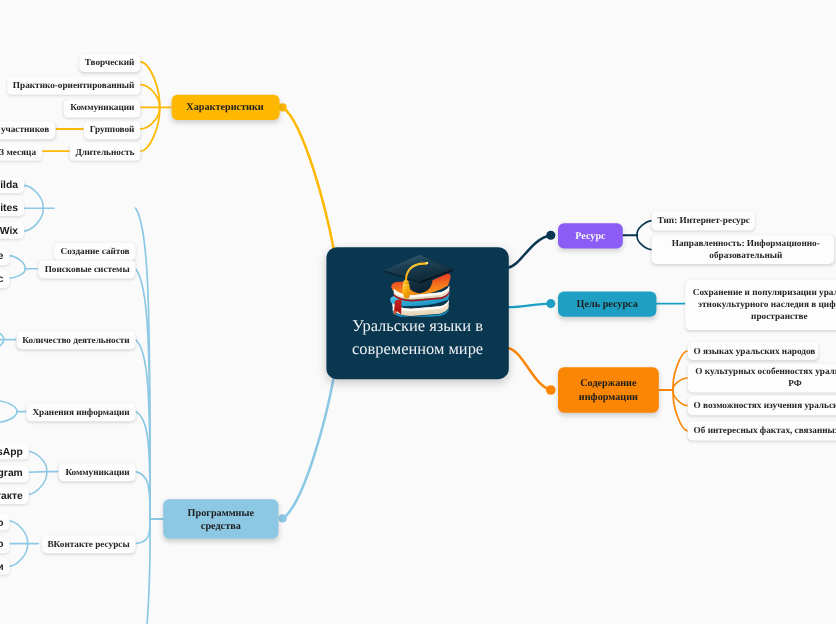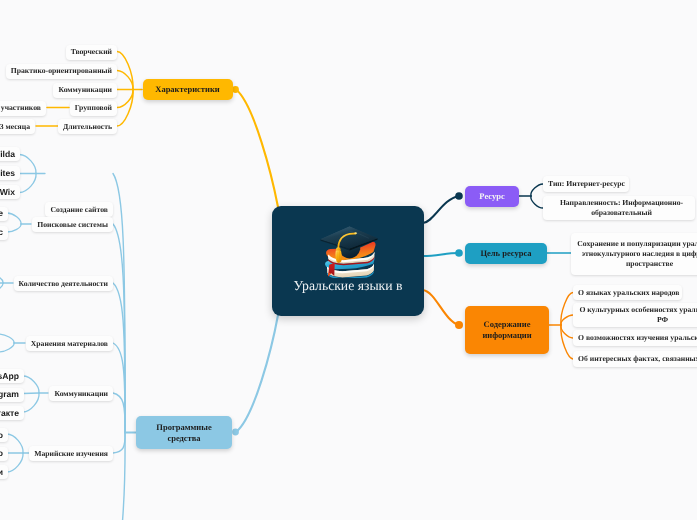--- a/index.html
+++ b/index.html
@@ -13,21 +13,21 @@
   .leaf{background:#fdfdfd;border-radius:4px;color:#262626;font-size:7.7px;
         font-weight:700;box-shadow:0 1px 2.5px rgba(0,0,0,.13);}
   .leaf.lf{justify-content:flex-end;text-align:right;padding-right:5px;}
   .leaf.rt{justify-content:flex-start;text-align:center;padding-left:5px;}
   
   .branch{border-radius:5px;color:#1d1d1d;font-size:8.5px;font-weight:700;
           box-shadow:0 2px 4px rgba(0,0,0,.17);}
   .branch.dark{color:#f4f4f4;}
   .center{background:#0a3750;border-radius:9px;color:#eef1f3;font-size:13.7px;
           box-shadow:0 3px 8px rgba(0,0,0,.2);flex-direction:column;
-          justify-content:flex-start;padding-top:19px;}
+          justify-content:flex-start;padding-top:5px;}
   .ctitle{display:block;white-space:nowrap;}
   .cicon{width:62px;height:50px;margin:0 auto 1px;}
   .ctxt{line-height:1.42;}
   .node>span,.node>div{display:block;}
   .leaf>span{display:block;white-space:nowrap;}
   .leaf.wrap>span{white-space:normal;}
   
   .leaf.autoR,.leaf.autoR2,.leaf.autoR3,.leaf.autoS,.leaf.autoG{
      width:auto!important;left:auto!important;padding-left:5px;padding-right:5px;
      justify-content:center;}
@@ -186,25 +186,26 @@
    <path d="M73,17 Q55,16 46,26 Q40,34 40,44" stroke="url(#gGold)" stroke-width="3.4" fill="none" stroke-linecap="round"></path>
    <ellipse cx="74" cy="16" rx="2.6" ry="2" fill="#ffe272"></ellipse>
    <ellipse cx="40" cy="48" rx="4.6" ry="4.4" fill="url(#gGold)"></ellipse>
    <path d="M35,50 Q33,64 37,73 Q42,77 46,71 Q48,60 45,50 Z" fill="url(#gGold)"></path>
    <path d="M38,52 Q37,63 39,72" stroke="#dd8400" stroke-width="1" fill="none" opacity=".5"></path>
    <path d="M42,51 Q43,63 41,73" stroke="#dd8400" stroke-width="1" fill="none" opacity=".5"></path>
  </g>
  </svg></div>
         <div class="ctxt">
           <span class="ctitle">Уральские языки в</span>
+          <span class="ctitle">современном мире</span>
         </div>
       </div>
       <div class="node branch dark" style="left: 465px; top: 186px; width: 54px; height: 21px; background: #8b5cf6;">Ресурс</div>
       <div class="node branch" style="left: 465px; top: 243px; width: 82px; height: 21px; background: rgb(30, 159, 195);">Цель ресурса</div>
-      <div class="node branch" style="left: 465px; top: 306px; width: 84px; height: 48px; background: rgb(250, 134, 3); text-align: center;">
+      <div class="node branch" style="left: 465px; top: 306px; width: 84px; height: 38px; background: rgb(250, 134, 3); text-align: center;">
         <div>
           <span class="ctitle">Содержание</span>
           <span class="ctitle">информации</span>
         </div>
       </div>
       <div class="node branch" style="left: 142.5px; top: 79px; width: 90px; height: 21px; background: rgb(255, 184, 0); font-family: Liberation Serif, serif;">Характеристики</div>
       <div class="node branch" style="left: 136px; top: 416px; width: 96px; height: 33px; background: rgb(140, 200, 228);">
         <div>
           <span class="ctitle">Программные</span>
           <span class="ctitle">средства</span>
@@ -234,27 +235,27 @@
       <div class="node leaf lf autoS" style="left: 0px; top: 154px; width: 0px; height: 15px; margin-top: 48px;">
         <span>Создание сайтов</span>
       </div>
       <div class="node leaf lf autoS" style="left: 0px; top: 217px; width: 0px; height: 15px; margin-left: 40px;">
         <span>Поисковые системы</span>
       </div>
       <div class="node leaf lf autoS" style="left: 0px; top: 276px; width: 0px; height: 15px;">
         <span>Количество деятельности</span>
       </div>
       <div class="node leaf lf autoS" style="left: 0px; top: 336px; width: 0px; height: 15px;">
-        <span>Хранения материалов</span>
+        <span>Хранения информации</span>
       </div>
       <div class="node leaf lf autoS" style="left: 0px; top: 386px; width: 0px; height: 15px;">
         <span>Коммуникации</span>
       </div>
       <div class="node leaf lf autoS" style="left: 0px; top: 446px; width: 0px; height: 15px;">
-        <span>Марийские изучения</span>
+        <span>ВКонтакте ресурсы</span>
       </div>
       <div class="node gc" style="top: 147px; right: 677px; height: 14px;">
         <span>Tilda</span>
       </div>
       <div class="node gc" style="top: 166px; right: 677px; height: 14px;">
         <span>Google Sites</span>
       </div>
       <div class="node gc" style="top: 185px; right: 677px; height: 14px;">
         <span>Wix</span>
       </div>

